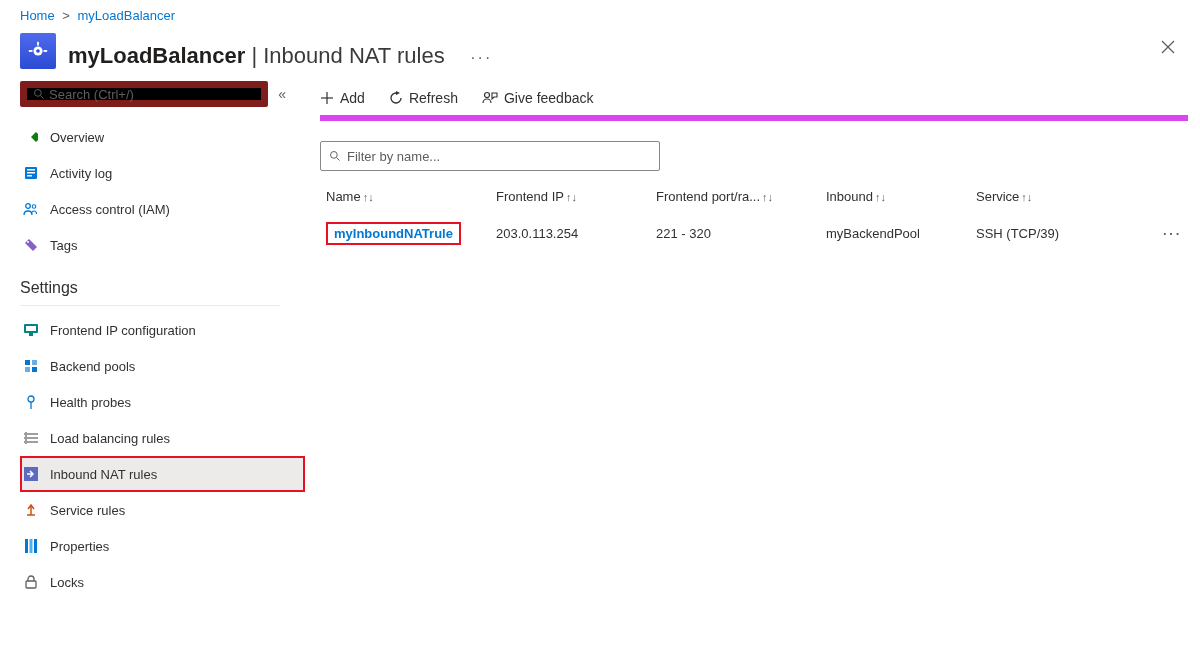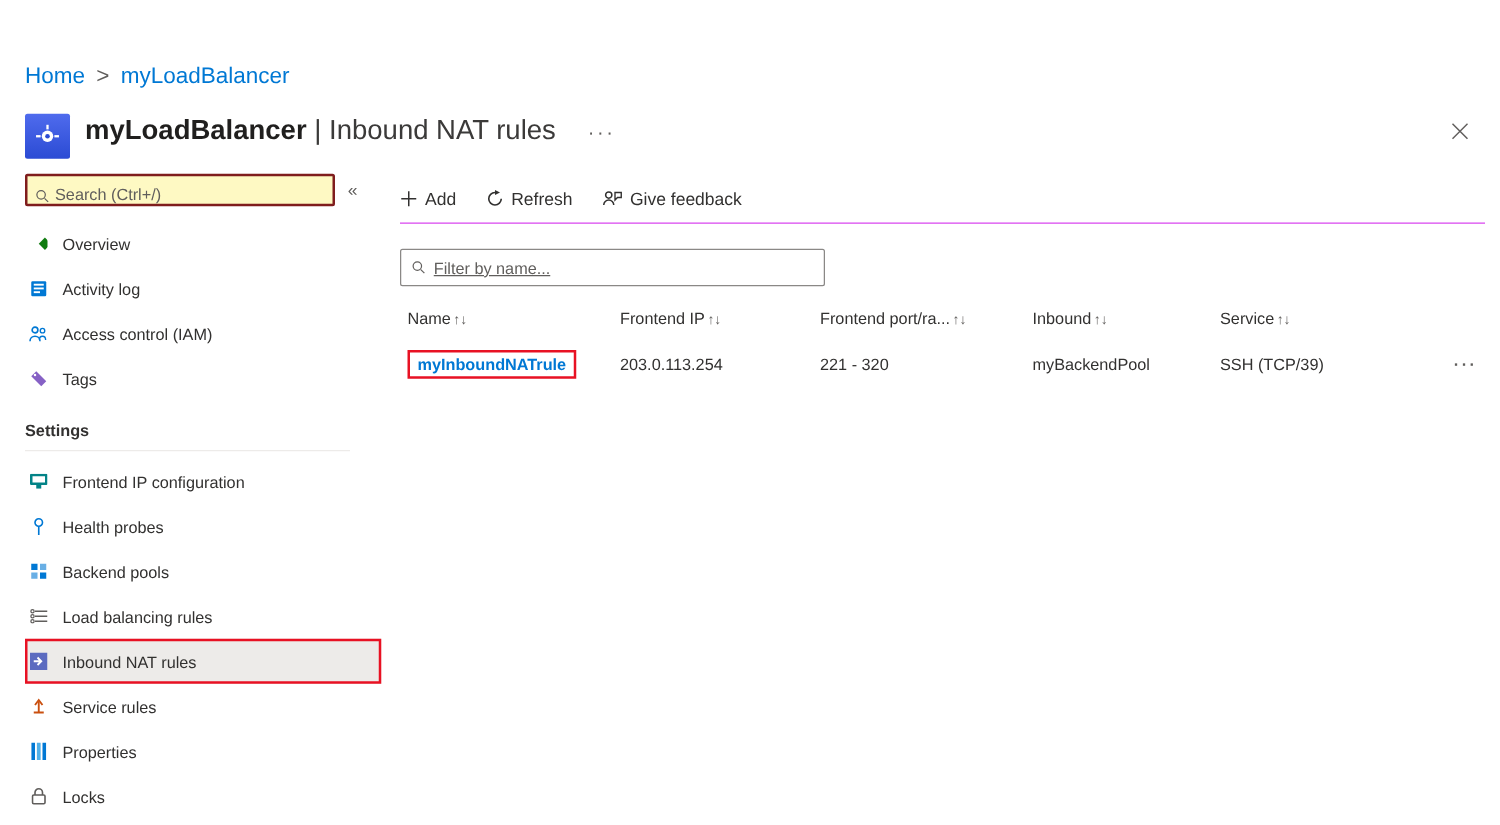--- a/index.html
+++ b/index.html
@@ -10,33 +10,31 @@
     background: #fff;
     width: 1200px;
     height: 660px;
     overflow: hidden;
   }
   a { color: #0078d4; text-decoration: none; }
 
   
   .breadcrumb {
     padding: 8px 20px 4px 20px;
-    font-size: 18px;
+    font-size: 13px;
     color: #0078d4;
-    margin-top: 42px;
   }
   .breadcrumb .sep { color: #605e5c; margin: 0 4px; }
 
   
   .page-header {
     display: flex;
-    align-items: flex-start;
+    align-items: flex-end;
     padding: 6px 20px 12px 20px;
     position: relative;
-    margin-top: 10px;
   }
   .res-icon {
     width: 36px; height: 36px;
     background: linear-gradient(180deg,#4f6bed,#2b4bd4);
     border-radius: 2px;
     margin-right: 12px;
     display: flex; align-items: center; justify-content: center;
     flex-shrink: 0;
   }
   .res-icon svg { width: 22px; height: 22px; }
@@ -92,29 +90,29 @@
   
   .side-search-row {
     display: flex;
     align-items: center;
     gap: 10px;
     margin-bottom: 12px;
     padding-right: 14px;
   }
   .side-search {
     flex: 1;
-    border: 2px solid #7f1d1d;
+    border: 7px solid #7f1d1d;
     border-radius: 2px;
     height: 26px;
     display: flex;
-    align-items: flex-end;
+    align-items: center;
     padding: 0 6px;
     font-size: 13px;
     color: #605e5c;
-    background: #fef9c3;
+    background: #000000;
   }
   .side-search .sicon { margin-right: 4px; color:#605e5c; }
   .collapse-btn { color:#605e5c; font-size: 14px; cursor:pointer;}
 
   
   .nav-item {
     display: flex;
     align-items: center;
     height: 36px;
     padding-left: 2px;
@@ -125,42 +123,42 @@
   }
   .nav-item .nicon {
     width: 18px; height: 18px;
     display:flex;align-items:center;justify-content:center;
     flex-shrink: 0;
   }
   .nav-item.selected {
     background: #edebe9;
   }
   .nav-group-label {
-    font-size: 13px;
+    font-size: 16px;
     color: #323130;
-    font-weight: 700;
+    font-weight: 400;
     margin: 16px 0 8px 0;
   }
   .highlight-red {
     outline: 2px solid #e81123;
     outline-offset: -2px;
   }
   .nav-divider {
     height: 1px; background: #edebe9;
     margin: 0 0 6px 0;
     width: 260px;
   }
 
   
   .toolbar {
     display: flex;
     align-items: center;
     gap: 24px;
     height: 40px;
-    border-bottom: 1px solid #d946ef;
+    border-bottom: 6px solid #d946ef;
     margin-bottom: 20px;
     font-size: 14px;
   }
   .tool-btn {
     display: flex; align-items: center; gap: 6px;
     color: #323130; cursor: pointer;
   }
   .tool-btn .ticon { color:#323130; display:flex;align-items:center;}
 
   
@@ -168,21 +166,20 @@
     border: 1px solid #8a8886;
     border-radius: 2px;
     height: 30px;
     width: 340px;
     display: flex;
     align-items: center;
     padding: 0 8px;
     color: #605e5c;
     font-size: 13px;
     margin-bottom: 10px;
-    text-decoration: underline;
   }
   .filter-input .sicon { margin-right: 6px; }
 
   
   .tbl { width: 100%; border-collapse: collapse; table-layout: fixed;}
   .tbl th {
     text-align: left;
     font-weight: 400;
     font-size: 13px;
     color: #323130;
@@ -319,37 +316,37 @@
         <svg width="14" height="12" viewBox="0 0 14 12">
             <rect x="0" y="0" width="14" height="9" rx="1" fill="#038387"></rect>
             <rect x="2" y="2" width="10" height="5" fill="#fff"></rect>
             <rect x="5" y="9" width="4" height="3" fill="#038387"></rect>
           </svg>
       </span>
       <span>Frontend IP configuration</span>
     </div>
     <div class="nav-item">
       <span class="nicon c-blue">
-        <svg width="12" height="14" viewBox="0 0 12 14">
-            <circle cx="6" cy="4" r="3" fill="none" stroke="#0078d4" stroke-width="1.3"></circle>
-            <line x1="6" y1="7" x2="6" y2="14" stroke="#0078d4" stroke-width="1.3"></line>
-          </svg>
-      </span>
-      <span>Health probes</span>
-    </div>
-    <div class="nav-item">
-      <span class="nicon c-blue">
         <svg width="14" height="14" viewBox="0 0 14 14">
             <rect x="1" y="1" width="5" height="5" fill="#0078d4"></rect>
             <rect x="8" y="1" width="5" height="5" fill="#69afe5"></rect>
             <rect x="1" y="8" width="5" height="5" fill="#69afe5"></rect>
             <rect x="8" y="8" width="5" height="5" fill="#0078d4"></rect>
           </svg>
       </span>
       <span>Backend pools</span>
+    </div>
+    <div class="nav-item">
+      <span class="nicon c-blue">
+        <svg width="12" height="14" viewBox="0 0 12 14">
+            <circle cx="6" cy="4" r="3" fill="none" stroke="#0078d4" stroke-width="1.3"></circle>
+            <line x1="6" y1="7" x2="6" y2="14" stroke="#0078d4" stroke-width="1.3"></line>
+          </svg>
+      </span>
+      <span>Health probes</span>
     </div>
     <div class="nav-item">
       <span class="nicon c-dark">
         <svg width="14" height="12" viewBox="0 0 14 12">
             <circle cx="2" cy="2" r="1.3" fill="none" stroke="#605e5c"></circle>
             <line x1="4" y1="2" x2="14" y2="2" stroke="#605e5c" stroke-width="1.2"></line>
             <circle cx="2" cy="6" r="1.3" fill="none" stroke="#605e5c"></circle>
             <line x1="4" y1="6" x2="14" y2="6" stroke="#605e5c" stroke-width="1.2"></line>
             <circle cx="2" cy="10" r="1.3" fill="none" stroke="#605e5c"></circle>
             <line x1="4" y1="10" x2="14" y2="10" stroke="#605e5c" stroke-width="1.2"></line>

